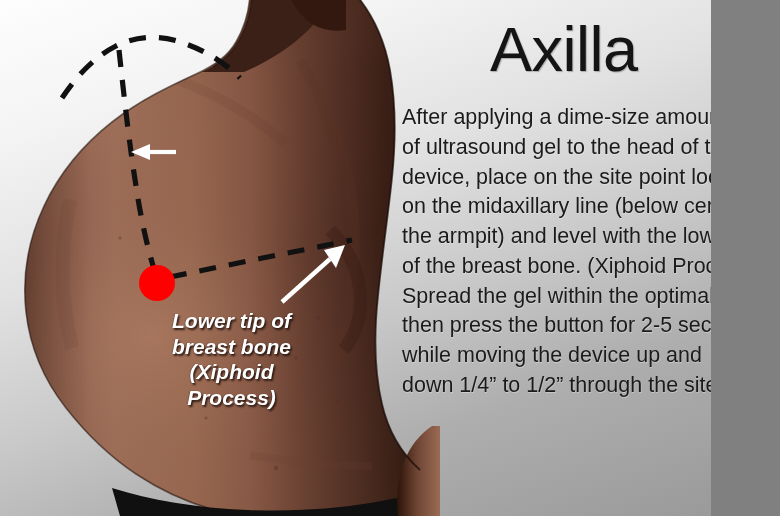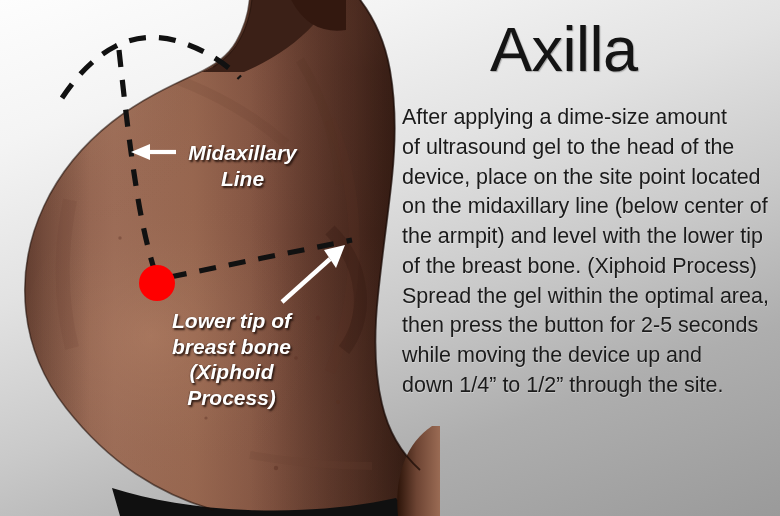--- a/index.html
+++ b/index.html
@@ -2,21 +2,21 @@
 <html><head>
 <meta charset="utf-8">
 <style>
   html, body {
     margin: 0;
     padding: 0;
     background: #808080;
   }
   #page {
     position: relative;
-    width: 780px;
+    width: 711px;
     height: 516px;
     overflow: hidden;
     font-family: "Liberation Sans", sans-serif;
     background: linear-gradient(160deg, #fdfdfd 0%, #f4f4f4 18%, #e2e2e2 38%, #c9c9c9 58%, #aeaeae 76%, #9a9a9a 100%);
   }
   #bg-svg, #figure-svg, #overlay-svg {
     position: absolute;
     top: 0; left: 0;
     width: 780px;
     height: 516px;
@@ -229,20 +229,18 @@
 device, place on the site point located
 on the midaxillary line (below center of
 the armpit) and level with the lower tip
 of the breast bone. (Xiphoid Process)
 Spread the gel within the optimal area,
 then press the button for 2-5 seconds
 while moving the device up and
 down 1/4” to 1/2” through the site.</p>
   </div>
 
-  <div class="anno" id="anno-midaxillary">Midaxillary
-Line</div>
 
   <div class="anno" id="anno-xiphoid">Lower tip of
 breast bone
 (Xiphoid Process)</div>
 
 </div>
 
 </body></html>

